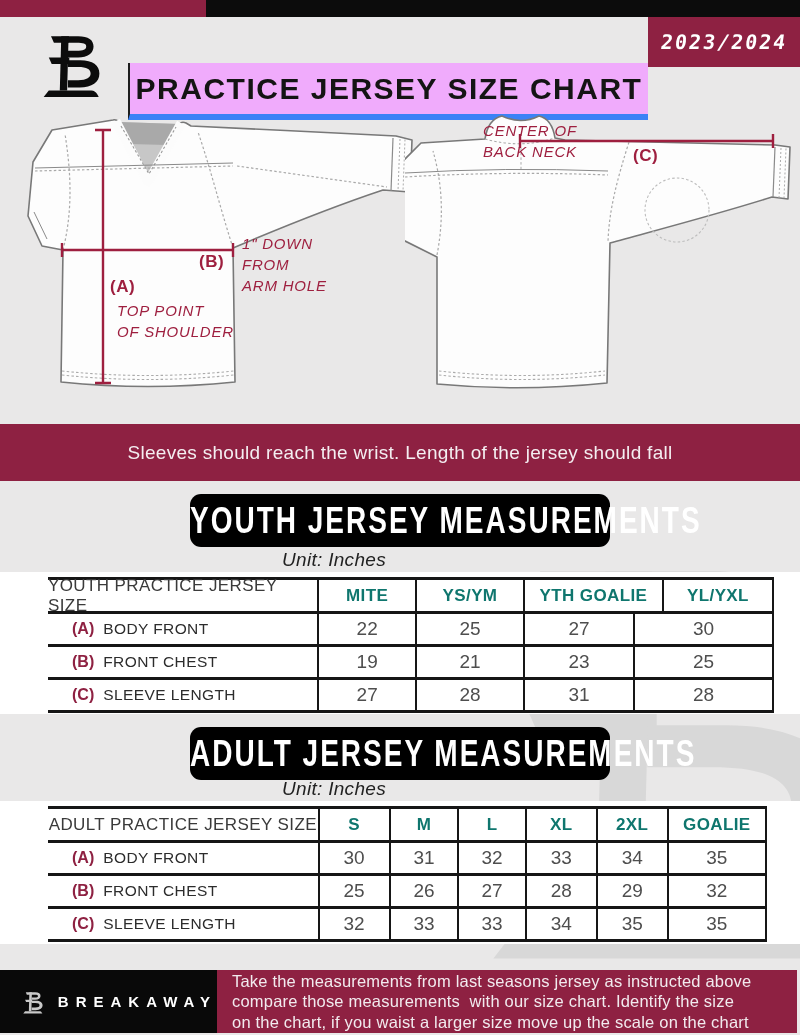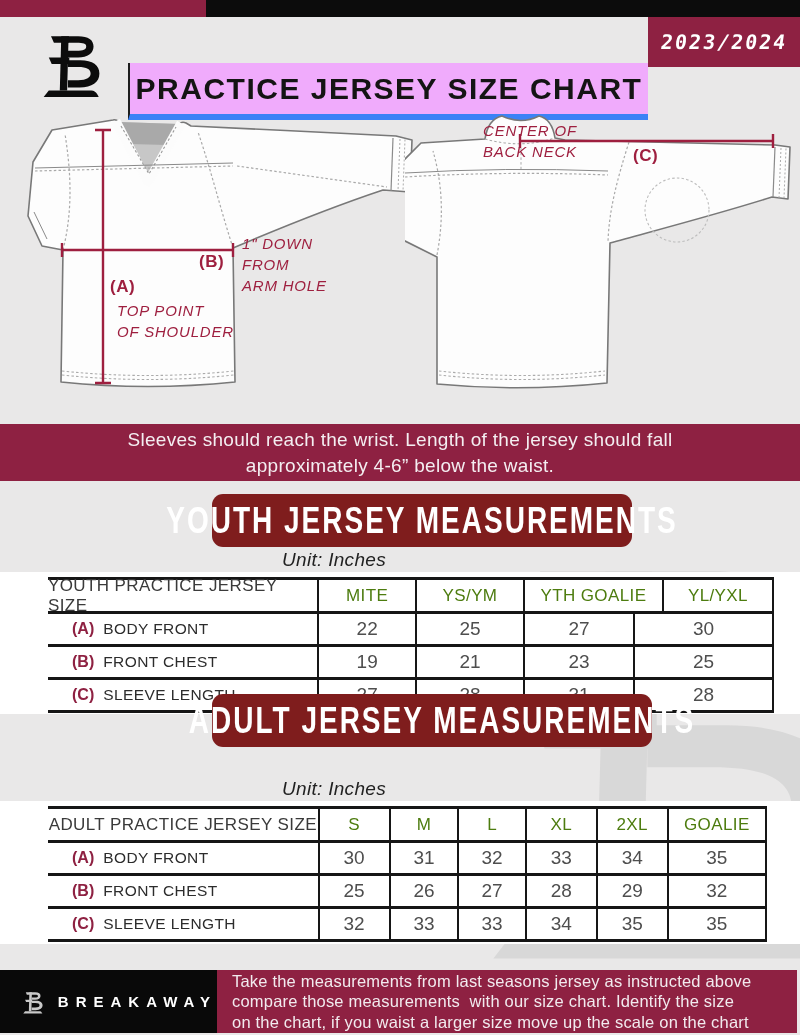--- a/index.html
+++ b/index.html
@@ -41,22 +41,22 @@
   
   .notice{
     left:0; top:424px; width:800px; height:57px; background:#8e2142;
     display:flex; flex-direction:column; align-items:center; justify-content:center;
     color:#f4eef1; font-size:19px; line-height:26px; letter-spacing:.3px;
   }
 
   
   .white-band{left:0; width:800px; background:#ffffff;}
   .measure-banner{
-    left:190px; width:420px; height:53px; background:#7f1d1d; border-radius:11px;
-    display:flex; align-items:center; justify-content:center;margin-left:22px;
+    left:190px; width:420px; height:53px; background:#000000; border-radius:11px;
+    display:flex; align-items:center; 
   }
   .measure-banner span{
     color:#fff; font-size:28px; font-weight:700; letter-spacing:2px;
     transform:scaleY(1.3); white-space:nowrap;
   }
   .unit{
     left:0; width:668px; text-align:center; font-style:italic;
     font-size:19px; color:#222; letter-spacing:.3px;
   }
 
@@ -67,21 +67,21 @@
   }
   .trow{display:flex; border-bottom:3px solid #161616;}
   .tcell{
     display:flex; align-items:center; justify-content:center;
     border-left:2px solid #161616; box-sizing:border-box; height:100%;
   }
   .tcell.first{border-left:none;}
   .thead .tcell{height:31px;}
   .tdata .tcell{height:30px;}
   .col-title{font-size:17px; color:#3a3a3a; letter-spacing:.4px;}
-  .col-head{font-size:17px; font-weight:400; color:#4d7c0f; letter-spacing:.4px;}
+  .col-head{font-size:17px; font-weight:700; color:#0f766e; letter-spacing:.4px;}
   .row-label{justify-content:flex-start; padding-left:24px;}
   .row-label .key{color:#8e2142; font-weight:700; font-size:16px; margin-right:9px;}
   .row-label .lbl{color:#2c2c2c; font-size:15.5px; letter-spacing:.4px;}
   .val{font-size:19px; color:#4e4e4e;}
 
   
   .yt .c0{width:37.2%;} .yt .c1{width:13.5%;} .yt .c2{width:14.9%;}
   .yt .c3{width:15.2%;} .yt .c4{width:19.2%;}
   
   .at .c0{width:37.6%;} .at .c1{width:9.9%;} .at .c2{width:9.6%;}
@@ -218,21 +218,20 @@
 <div class="abs anno" style="left:110px; top:277px;">
   <span class="key">(A)</span>
 </div>
 <div class="abs anno" style="left:117px; top:300px;">
   <div class="desc">TOP POINT</div>
   <div class="desc">OF SHOULDER</div>
 </div>
 
 <div class="abs notice">
   <div>Sleeves should reach the wrist. Length of the jersey should fall</div>
-  <div>approximately 4-6” below the waist.</div>
 </div>
 
 <div class="abs measure-banner" style="top:494px;">
   <span>YOUTH JERSEY MEASUREMENTS</span>
 </div>
 <div class="abs unit" style="top:549px;">Unit: Inches</div>
 
 <div class="abs size-table yt" style="left:48px; top:577px; width:724px;">
   <div class="trow thead">
     <div class="tcell first c0 col-title">YOUTH PRACTICE JERSEY SIZE</div>
@@ -266,21 +265,21 @@
       <span class="key">(C)</span>
       <span class="lbl">SLEEVE LENGTH</span>
     </div>
     <div class="tcell c1 val">27</div>
     <div class="tcell c2 val">28</div>
     <div class="tcell c3 val">31</div>
     <div class="tcell c4 val">28</div>
   </div>
 </div>
 
-<div class="abs measure-banner" style="top:694px;padding-left:20px;">
+<div class="abs measure-banner" style="top:727px;">
   <span>ADULT JERSEY MEASUREMENTS</span>
 </div>
 <div class="abs unit" style="top:778px;">Unit: Inches</div>
 
 <div class="abs size-table at" style="left:48px; top:806px; width:717px;">
   <div class="trow thead">
     <div class="tcell first c0 col-title">ADULT PRACTICE JERSEY SIZE</div>
     <div class="tcell c1 col-head">S</div>
     <div class="tcell c2 col-head">M</div>
     <div class="tcell c3 col-head">L</div>

